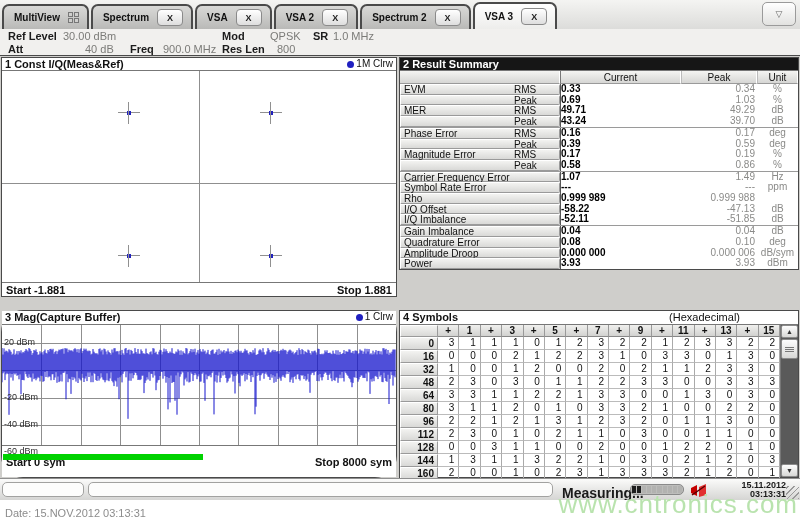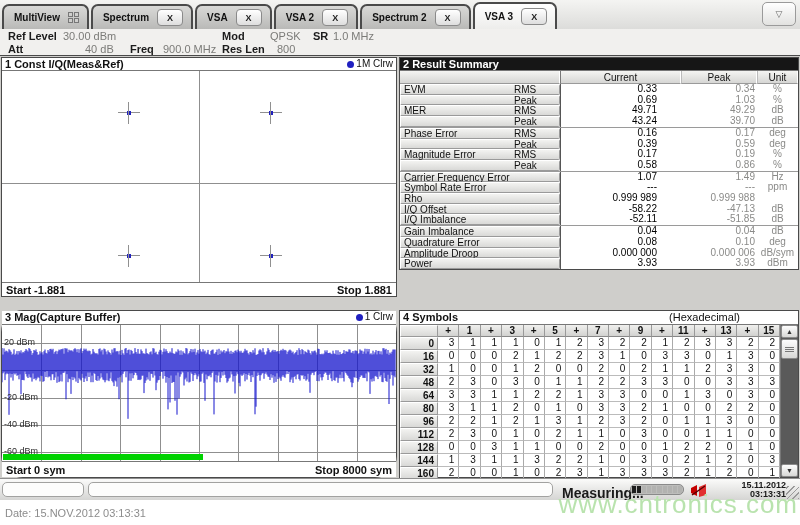--- a/index.html
+++ b/index.html
@@ -63,34 +63,34 @@
     border-bottom:1px solid #9a9a9a; display:flex; align-items:center; justify-content:center; }
   .rs-rows { flex:1; display:flex; flex-direction:column; }
   .rs-row { flex:1; display:flex; font-size:10px; align-items:stretch; }
   .rs-row.sep { border-top:1px solid #9a9a9a; }
   .rs-label { width:160px; background:linear-gradient(#f3f3f1,#d9d9d7);
     border:1px solid; border-color:#fff #9a9a9a #9a9a9a #fff; border-radius:0 2px 2px 0;
     position:relative; color:#111; }
   .rs-name { position:absolute; left:3px; top:0; line-height:10px; }
   .rs-sub  { position:absolute; left:113px; top:0; line-height:10px; }
   .rs-vals { flex:1; display:flex; border-left:1px solid #555; }
-  .rs-cur  { width:120px; text-align:right; padding-right:24px; font-weight:normal; color:#000; line-height:10px;padding-left:8px; }
+  .rs-cur  { width:120px; text-align:left; padding-right:24px; font-weight:bold; color:#000; line-height:10px; }
   .rs-peak { width:76px; text-align:right; padding-right:2px; color:#8a8a88; line-height:10px; }
   .rs-unit { flex:1; text-align:center; color:#8a8a88; line-height:10px; }
 
   
   .mag-panel { left:1px; top:310px; width:396px; height:168px;border-radius:22px; }
   .mag-panel .ptitle { height:14px; line-height:13px; }
   .mag-plot { position:absolute; left:0; right:0; top:14px; bottom:16px; background:#fff; overflow:hidden; }
   .mag-plot .gv { position:absolute; top:0; bottom:0; width:1px; background:#8f8f8f; }
   .mag-plot .gh { position:absolute; left:0; right:0; height:1px; background:#8f8f8f; }
   .mag-ylabel { position:absolute; left:2px; font-size:9px; color:#2b2b2b; z-index:3; background:transparent; }
   .mag-svg { position:absolute; left:0; top:0; z-index:2; }
   .mag-marker { position:absolute; left:1px; bottom:1px; height:6px; background:#00d200; z-index:4; }
-  .mag-panel .pfooter { height:16px; }
+  .mag-panel .pfooter { height:32px; }
 
   
   .symbols-panel { left:399px; top:310px; width:400px; height:168px; }
   .symbols-panel .ptitle { height:14px; line-height:13px; }
   .sym-format { position:absolute; right:58px; top:0; font-weight:normal; font-size:11px; color:#111; line-height:13px; }
   .sym-table { position:absolute; left:0; top:14px; right:17px; bottom:0; display:flex; flex-direction:column;
     background:#fff; border-right:1px solid #777; }
   .sym-row { flex:1; display:flex; font-size:10px; }
   .sym-row .rl { width:38px; background:linear-gradient(#f3f3f1,#d9d9d7);
     border:1px solid; border-color:#fff #9a9a9a #9a9a9a #fff;

